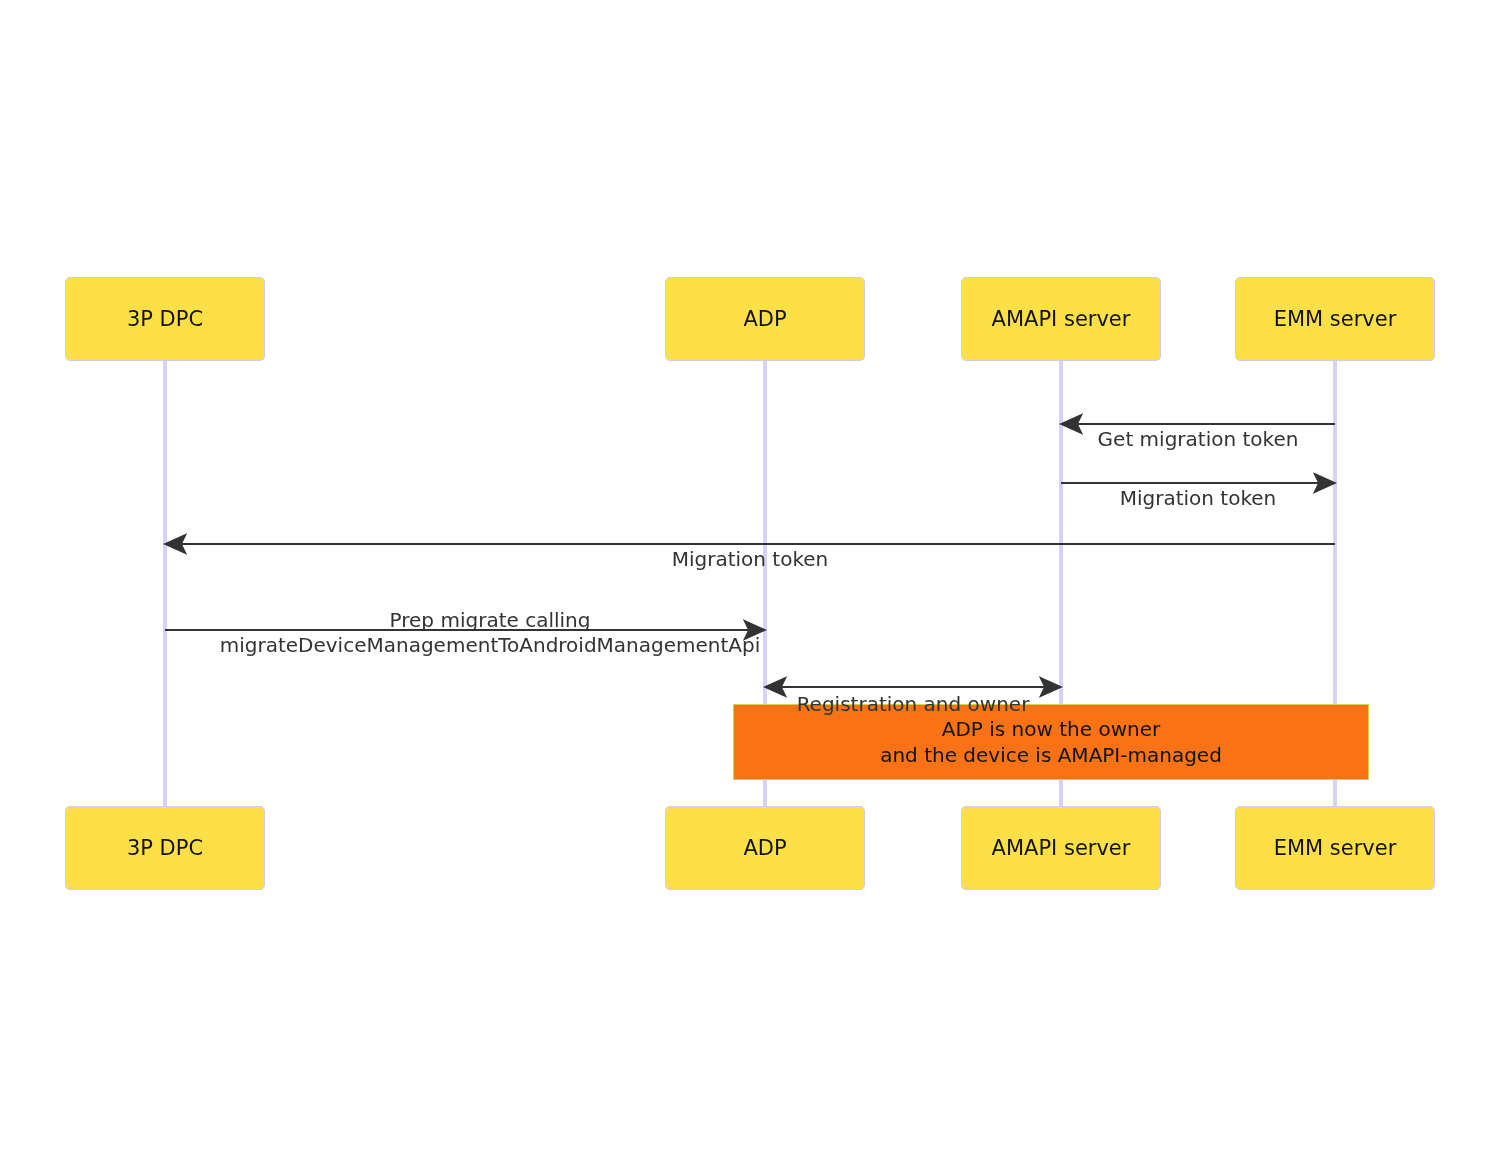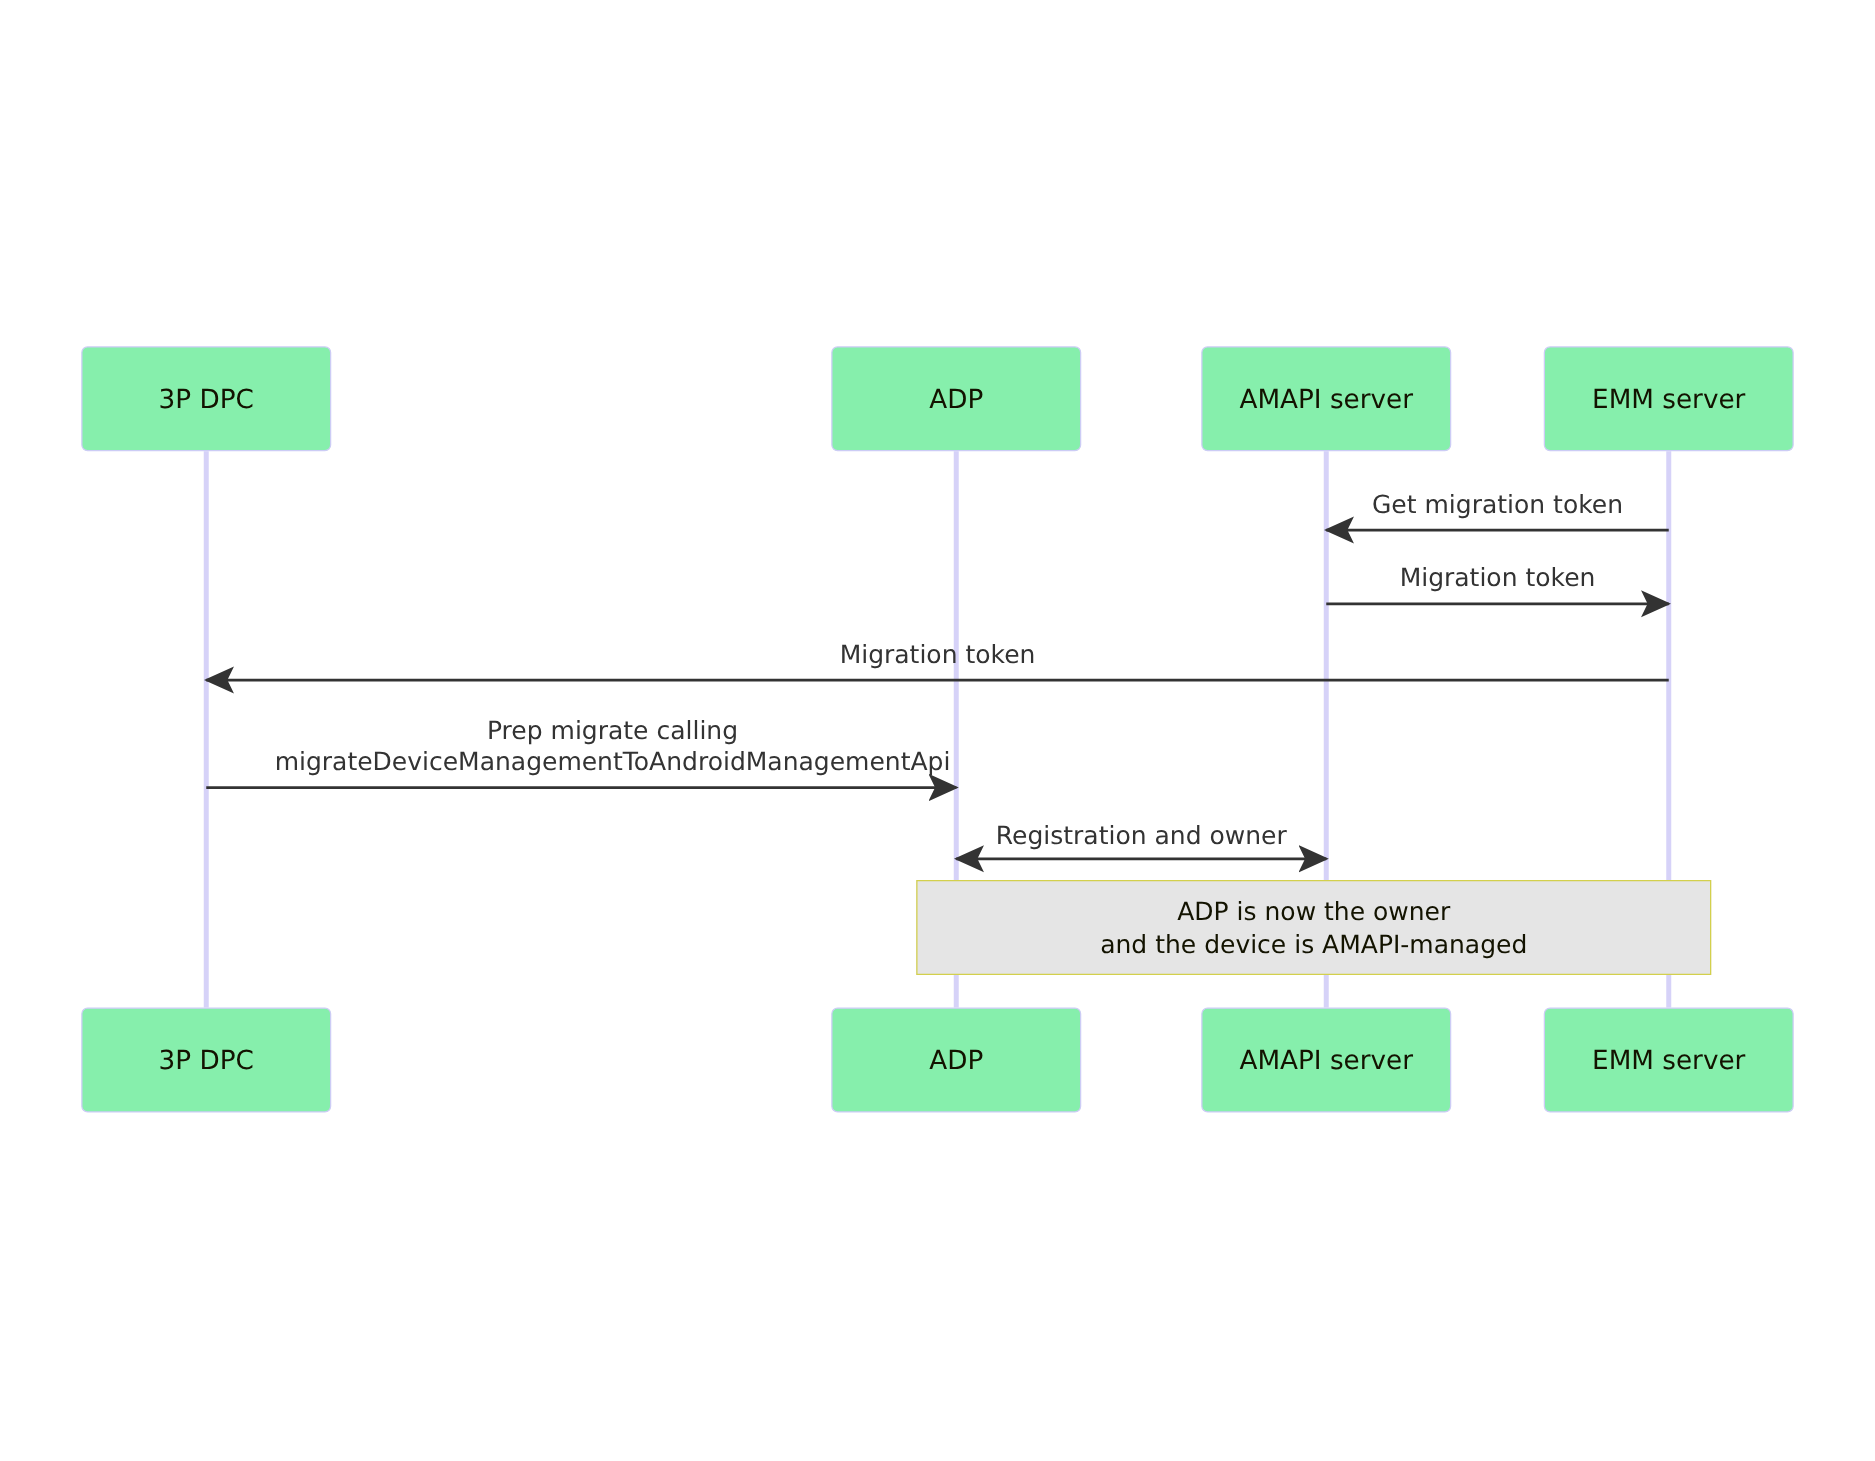--- a/index.html
+++ b/index.html
@@ -26,58 +26,59 @@
     width: 1500px;
     height: 1169px;
   }
   .lifeline {
     stroke: #d6d2f8;
     stroke-width: 4;
   }
   .actor-box {
     position: absolute;
     box-sizing: border-box;
-    background: #86efac;
+    background: #fde047;
     border: 1.6px solid #ccccf5;
     border-radius: 5px;
     display: flex;
     align-items: center;
     justify-content: center;
     text-align: center;
   }
   .actor-label {
     font-size: 21px;
     color: #131300;
     line-height: 1.15;
     font-family: "DejaVu Sans", "Liberation Sans", sans-serif;
   }
   .note-box {
     position: absolute;
     box-sizing: border-box;
-    background: #e5e5e5;
+    background: #f97316;
     border: 1.6px solid #d3d04c;
     display: flex;
     align-items: center;
     justify-content: center;
     text-align: center;
   }
   .note-text {
     font-size: 20px;
     color: #131300;
     line-height: 1.32;
     white-space: pre-line;
   }
   .msg-label {
     position: absolute;
     font-size: 20px;
     color: #333333;
     line-height: 1.26;
     text-align: center;
     white-space: pre-line;
     transform: translateX(-50%);
+    margin-top: 36px;
   }
   .arrow-line {
     stroke: #333333;
     stroke-width: 2.2;
     fill: none;
   }
 </style>
 </head>
 <body>
 

